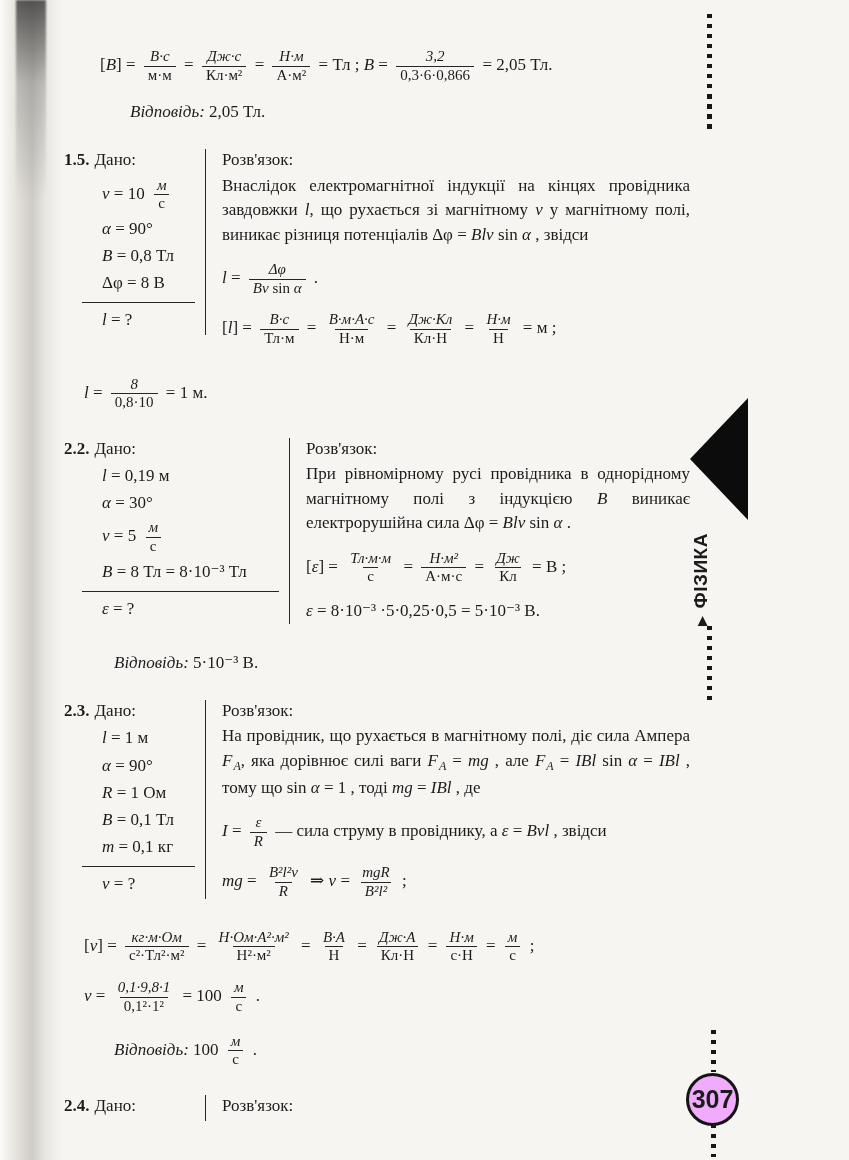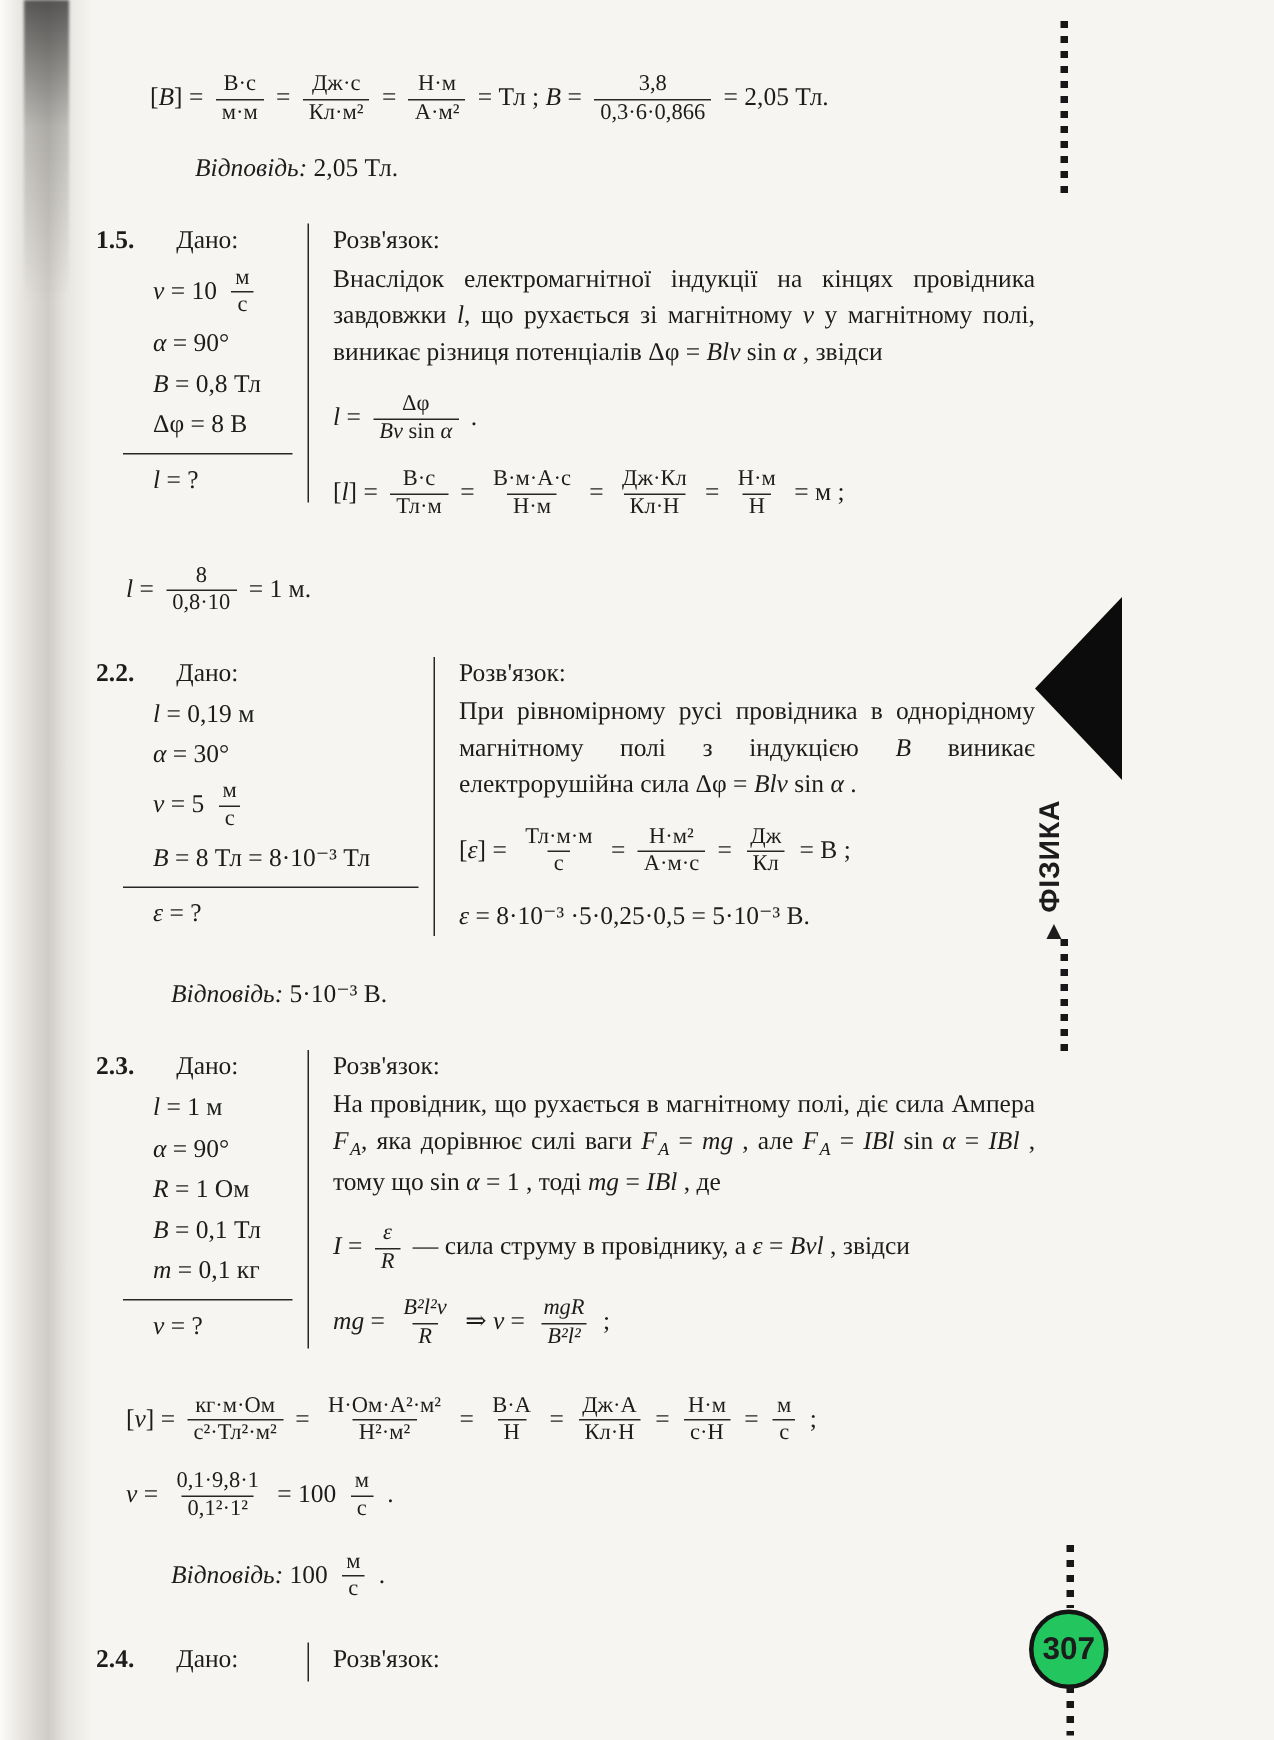--- a/index.html
+++ b/index.html
@@ -10,34 +10,34 @@
     background:linear-gradient(to right,#fbfbfa 0%,#eceae6 18%,#d9d6d0 40%,#cfccc6 52%,#e8e6e1 72%,#f6f5f1 100%);}
   .gutter-smudge{position:absolute;left:16px;top:0;width:30px;height:210px;
     background:linear-gradient(to bottom,rgba(40,40,40,.75),rgba(70,70,70,.25) 40%,rgba(0,0,0,0) 95%);
     border-radius:0 0 14px 10px;filter:blur(1px);}
   .content{position:absolute;left:64px;top:34px;width:626px;font-size:17px;line-height:1.3;}
 
   .it{font-style:italic;}
   .sb{font-style:italic;font-size:12px;vertical-align:sub;margin-left:1px;}
   .fr{display:inline-flex;flex-direction:column;align-items:center;vertical-align:middle;
       margin:0 4px;font-size:15px;line-height:1.18;text-align:center;}
-  .fr .nu{padding:0 4px;}
+  .fr .nu{padding:0 4px;font-style:italic;}
   .fr .de{border-top:1.4px solid #262626;padding:0 4px;text-align:right;}
   .fi{font-style:italic;}
 
   .intro-f{margin:10px 0 0 36px;}
   .mline{margin:14px 0;line-height:1.25;}
   .para{text-align:justify;line-height:1.44;margin:1px 0;}
   .ansline{margin:17px 0 0 30px;}
   .post{margin-left:20px;}
 
   .prob{display:grid;grid-template-columns:var(--dw,142px) 1fr;column-gap:14px;align-items:start;margin-top:26px;}
   .p22{--dw:226px;}
   .dano{border-right:1.8px solid #272727;padding:0 10px 4px 0;}
-  .dhead{display:flex;gap:28px;}
+  .dhead{display:flex;gap:5px;}
   .pnum{font-weight:bold;}
   .dlabel,.rlabel{}
   .grow{margin:5px 0 5px 38px;line-height:1.3;}
   .drule{height:0;border-top:1.8px solid #272727;margin:8px 0 6px 18px;}
   .find{margin-left:38px;}
   .sol{padding-left:2px;}
   .sol .rlabel{display:block;margin-bottom:2px;}
 
   
   .dots{position:absolute;width:5px;
@@ -46,22 +46,22 @@
   .d2{left:707px;top:626px;height:80px;}
   .d3{left:711px;top:1030px;height:42px;}
   .d4{left:711px;top:1124px;height:33px;}
   .bigtri{position:absolute;left:690px;top:398px;width:0;height:0;border-style:solid;
     border-width:61px 58px 61px 0;border-color:transparent #0c0c0c transparent transparent;}
   .fiztab{position:absolute;left:690px;top:626px;transform-origin:0 0;transform:rotate(-90deg);
     display:flex;align-items:center;gap:7px;white-space:nowrap;
     font-family:"Liberation Sans","DejaVu Sans",sans-serif;font-weight:bold;font-size:19px;letter-spacing:.5px;}
   .tab-arrow{font-size:13px;line-height:1;}
   .pgnum{position:absolute;left:686px;top:1073px;width:47px;height:47px;border:3.2px solid #141414;
-    border-radius:50%;background:#22c55e;display:flex;align-items:center;justify-content:center;
-    font-family:"Liberation Sans","DejaVu Sans",sans-serif;font-weight:bold;font-size:21px;}
+    border-radius:50%;background:#f0abfc;display:flex;align-items:center;justify-content:center;
+    font-family:"Liberation Sans","DejaVu Sans",sans-serif;font-weight:bold;font-size:25px;}
 </style>
 </head>
 <body>
 
 <div class="page">
   <div class="gutter"></div>
   <div class="gutter-smudge"></div>
 
   <div class="content">
     <section>
@@ -69,21 +69,21 @@
           <div class="mline"><span>[</span><span class="it">B</span><span>] = </span><span class="fr">
               <span class="nu">В·с</span>
               <span class="de">м·м</span>
             </span><span> = </span><span class="fr">
               <span class="nu">Дж·с</span>
               <span class="de">Кл·м²</span>
             </span><span> = </span><span class="fr">
               <span class="nu">Н·м</span>
               <span class="de">А·м²</span>
             </span><span> = Тл ;   </span><span class="it">B</span><span> = </span><span class="fr">
-              <span class="nu">3,8</span>
+              <span class="nu">3,2</span>
               <span class="de">0,3·6·0,866</span>
             </span><span> = 2,05 Тл.</span></div>
           <div class="ansline"><span class="it">Відповідь:</span><span> 2,05 Тл.</span></div>
         </div>
     </section>
 
     <section class="prob p15">
       <div class="dano">
         <div class="dhead">
           <span class="pnum">1.5.</span>

